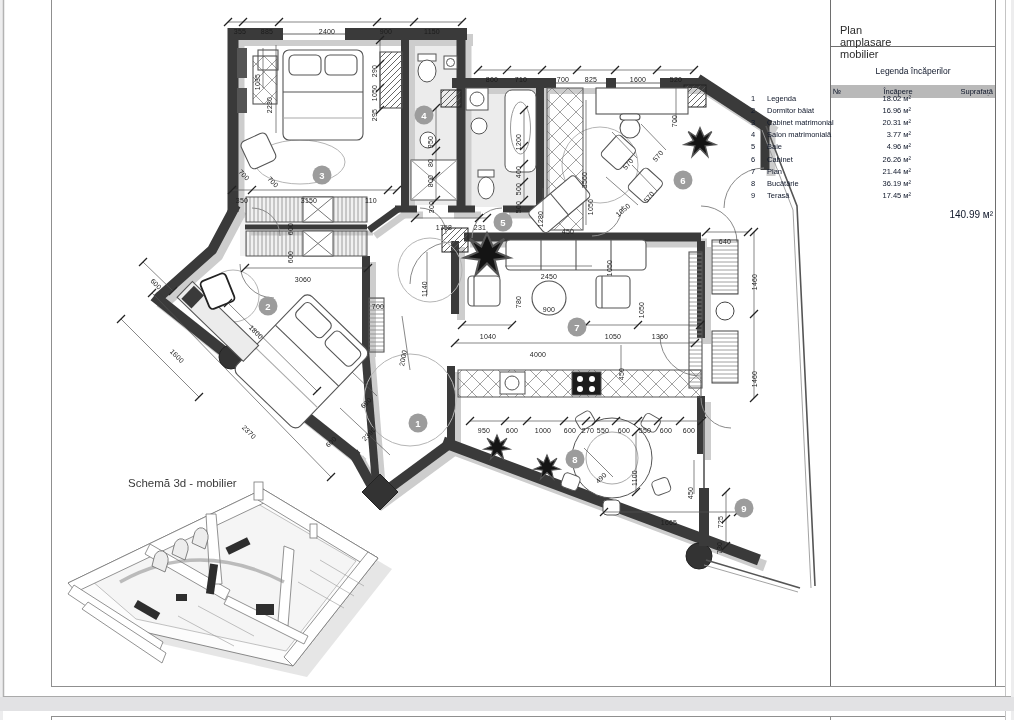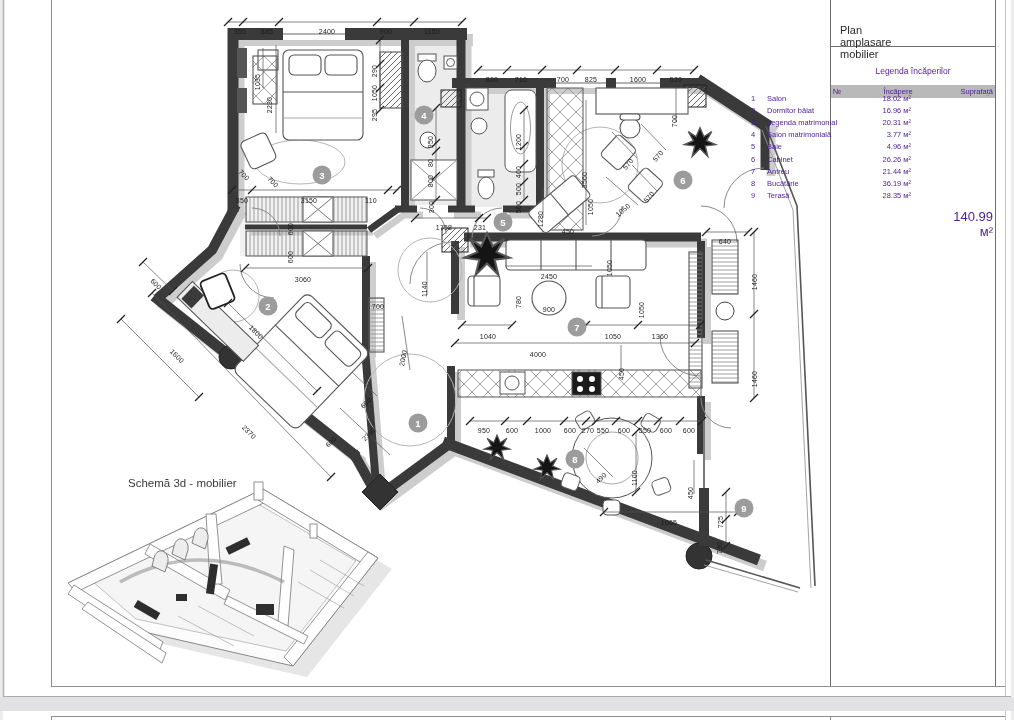--- a/index.html
+++ b/index.html
@@ -6,28 +6,28 @@
   body{width:1014px;height:720px;background:#ededee;font-family:"Liberation Sans",sans-serif;position:relative;overflow:hidden;}
   .stage{position:absolute;left:0;top:0;width:1014px;height:720px;}
   svg.drawing{position:absolute;left:0;top:0;}
   .overlay{position:absolute;left:0;top:16px;width:854px;height:720px;}
   .dim{position:absolute;font-size:7px;color:#1c1c1c;white-space:nowrap;transform:translate(-50%,-50%);letter-spacing:.2px;}
   .marker{position:absolute;width:19px;height:19px;border-radius:50%;background:#9c9c9c;color:#fff;
           font-size:9.5px;font-weight:bold;display:flex;align-items:center;justify-content:center;
           transform:translate(-50%,-50%);}
   .sheet-title{position:absolute;left:840px;top:8px;font-size:11px;color:#2b2b2b;}
   .schema-label{position:absolute;left:128px;top:461px;font-size:11.5px;color:#3a3a3a;}
-  .legend{position:absolute;left:831px;top:50px;width:164px;color:#4c1d95;}
+  .legend{position:absolute;left:831px;top:50px;width:164px;color:#0f172a;}
   .legend-sub{text-align:center;font-size:8.5px;margin-bottom:9px;}
   .lg-head{display:flex;background:#b9b9b9;font-size:7.5px;padding:2px 2px;align-items:center;}
   .lg-row{display:flex;font-size:7.5px;padding:1.6px 2px;align-items:center;}
   .c-no{width:16px;}
   .c-name{flex:1;}
   .c-area{width:46px;text-align:right;}
-  .lg-total{display:flex;font-size:13px;padding:1.6px 2px;}
+  .lg-total{display:flex;font-size:10px;padding:1.6px 2px;}
   .lg-total .c-area{margin-left:auto;}
 </style>
 </head>
 <body>
 
 <div class="stage">
 
 <svg class="drawing" width="1014" height="720" viewBox="0 0 1014 720">
   <defs>
     <pattern id="patX" width="16" height="16" patternUnits="userSpaceOnUse">
@@ -444,62 +444,62 @@
 
   <div class="legend">
     <div class="legend-sub">Legenda încăperilor</div>
     <div class="lg-head">
       <span class="c-no">№</span>
       <span class="c-name" style="text-align:center;">Încăpere</span>
       <span class="c-area">Suprafață</span>
     </div>
     <div class="lg-row" style="transform: translate(-50%, -50%);">
         <span class="c-no">1</span>
-        <span class="c-name">Salon</span>
+        <span class="c-name">Legenda</span>
         <span class="c-area">18.02 м²</span>
       </div>
         <div class="lg-row" style="transform: translate(-50%, -50%);">
         <span class="c-no">2</span>
         <span class="c-name">Dormitor băiat</span>
         <span class="c-area">16.96 м²</span>
       </div>
         <div class="lg-row" style="transform: translate(-50%, -50%);">
         <span class="c-no">3</span>
-        <span class="c-name">Legenda matrimonial</span>
+        <span class="c-name">Cabinet matrimonial</span>
         <span class="c-area">20.31 м²</span>
       </div>
         <div class="lg-row" style="transform: translate(-50%, -50%);">
         <span class="c-no">4</span>
         <span class="c-name">Salon matrimonială</span>
         <span class="c-area">3.77 м²</span>
       </div>
         <div class="lg-row" style="transform: translate(-50%, -50%);">
         <span class="c-no">5</span>
         <span class="c-name">Baie</span>
         <span class="c-area">4.96 м²</span>
       </div>
         <div class="lg-row" style="transform: translate(-50%, -50%);">
         <span class="c-no">6</span>
         <span class="c-name">Cabinet</span>
         <span class="c-area">26.26 м²</span>
       </div>
         <div class="lg-row" style="transform: translate(-50%, -50%);">
         <span class="c-no">7</span>
-        <span class="c-name">Antreu</span>
+        <span class="c-name">Plan</span>
         <span class="c-area">21.44 м²</span>
       </div>
         <div class="lg-row" style="transform: translate(-50%, -50%);">
         <span class="c-no">8</span>
         <span class="c-name">Bucătărie</span>
         <span class="c-area">36.19 м²</span>
       </div>
         <div class="lg-row" style="transform: translate(-50%, -50%);">
         <span class="c-no">9</span>
         <span class="c-name">Terasă</span>
-        <span class="c-area">28.35 м²</span>
+        <span class="c-area">17.45 м²</span>
       </div>
     <div class="lg-total">
       <span class="c-area">140.99 м²</span>
     </div>
   </div>
 
   <div class="schema-label">Schemă 3d - mobilier</div>
 
   <div class="dim" style="left: 240px; top: 15px; transform: translate(-50%, -50%);">355</div>
       <div class="dim" style="left: 267px; top: 15px; transform: translate(-50%, -50%);">885</div>

